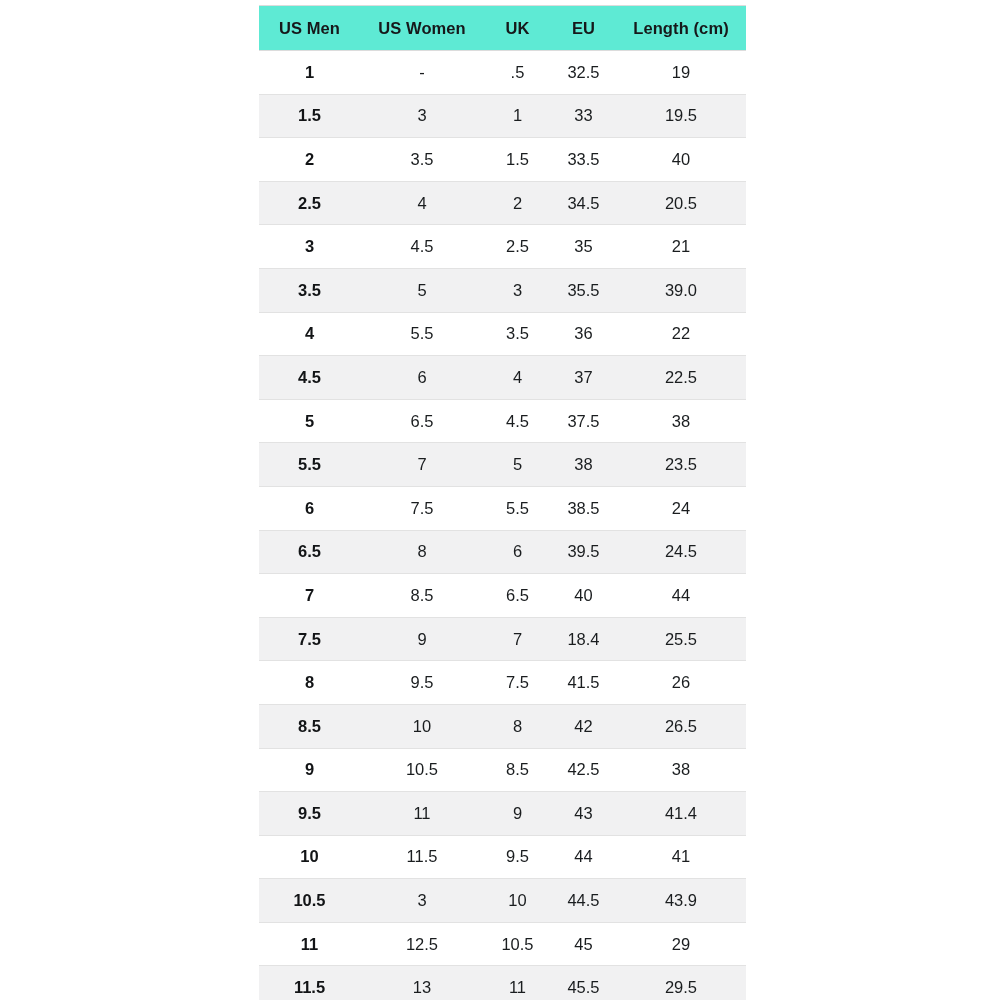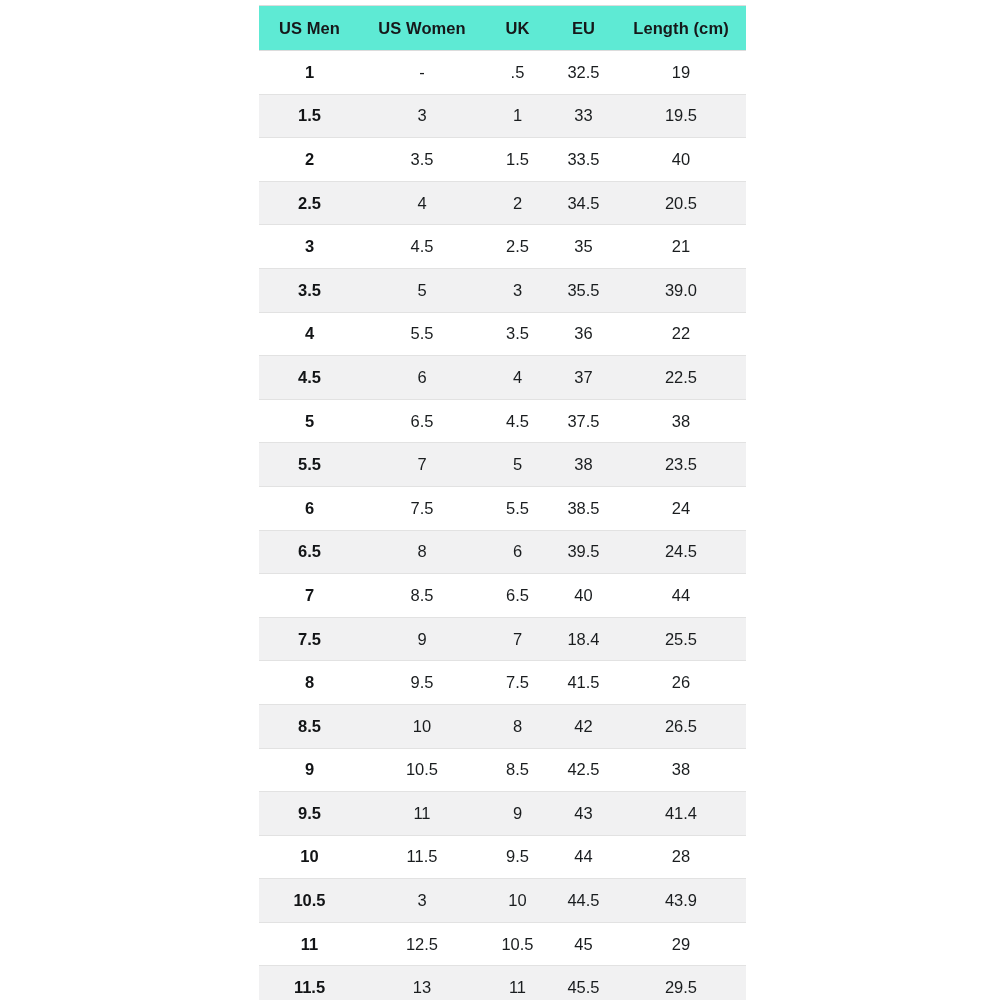--- a/index.html
+++ b/index.html
@@ -217,21 +217,21 @@
           <td class="col-uswomen">11</td>
           <td class="col-uk">9</td>
           <td class="col-eu">43</td>
           <td class="col-length">41.4</td>
         </tr>
         <tr class="odd">
           <td class="col-usmen">10</td>
           <td class="col-uswomen">11.5</td>
           <td class="col-uk">9.5</td>
           <td class="col-eu">44</td>
-          <td class="col-length">28</td>
+          <td class="col-length">41</td>
         </tr>
         <tr class="even">
           <td class="col-usmen">10.5</td>
           <td class="col-uswomen">3</td>
           <td class="col-uk">10</td>
           <td class="col-eu">44.5</td>
           <td class="col-length">43.9</td>
         </tr>
         <tr class="odd">
           <td class="col-usmen">11</td>

